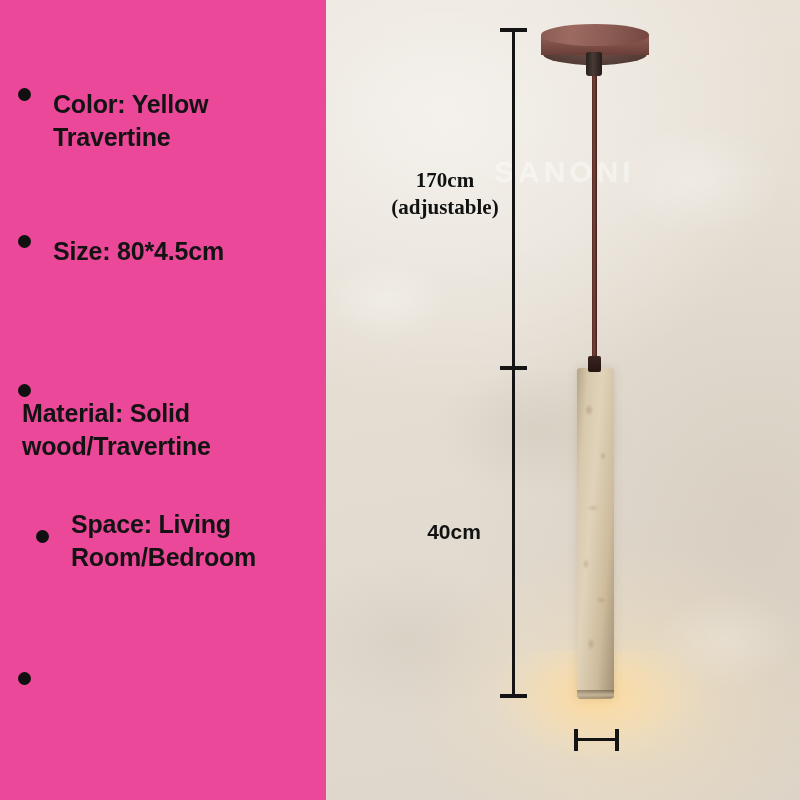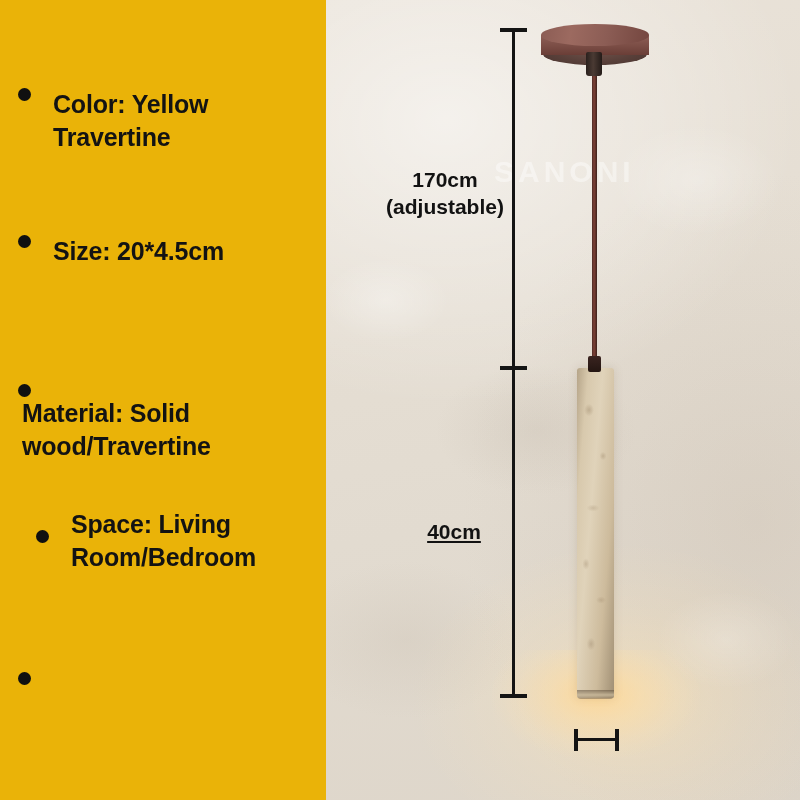--- a/index.html
+++ b/index.html
@@ -14,21 +14,21 @@
     overflow: hidden;
     font-family: "Liberation Sans", sans-serif;
     background: #ffffff;
   }
 
   
   #spec-panel {
     position: absolute;
     left: 0; top: 0;
     width: 326px; height: 800px;
-    background: #eab308;
+    background: #ec4899;
     z-index: 5;
   }
   .spec-item {
     position: absolute;
     left: 0;
     width: 326px;
     display: flex;
     align-items: flex-start;
   }
   .bullet {
@@ -224,42 +224,42 @@
   <div id="canopy-nipple"></div>
   <div id="cord"></div>
   <div id="cord-cap"></div>
   <div id="glow"></div>
   <div id="stone"></div>
   <div id="stone-rim"></div>
 
   <div class="dim-tick-h" style="left:500px; top:28px; width:27px;"></div>
   <div class="dim-line-v" style="left:512px; top:28px; height:342px;"></div>
   <div class="dim-tick-h" style="left:500px; top:366px; width:27px;"></div>
-  <div class="dim-label" style="left:384px; top:167px; width:122px;">170cm
+  <div class="dim-label" style="left:384px; top:167px; width:122px;font-family:Liberation Serif, serif;">170cm
 (adjustable)</div>
 
   <div class="dim-line-v" style="left:512px; top:370px; height:328px;"></div>
   <div class="dim-tick-h" style="left:500px; top:694px; width:27px;"></div>
-  <div class="dim-label" style="left:418px; top:519px; width:72px;text-decoration:underline;">40cm</div>
+  <div class="dim-label" style="left:418px; top:519px; width:72px;">40cm</div>
 
   <div class="dim-tick-v" style="left:574px; top:729px; height:22px;"></div>
   <div class="dim-line-h" style="left:574px; top:738px; width:45px;"></div>
   <div class="dim-tick-v" style="left:615px; top:729px; height:22px;"></div>
 
   <div id="spec-panel">
 
     <div class="spec-item" style="top:88px;">
       <span class="bullet"></span>
       <span class="spec-text">Color: Yellow
 Travertine</span>
     </div>
 
     <div class="spec-item" style="top:235px;">
       <span class="bullet"></span>
-      <span class="spec-text">Size: 20*4.5cm</span>
+      <span class="spec-text">Size: 80*4.5cm</span>
     </div>
 
     <div class="spec-item" style="top:362px;flex-direction:column;">
       <span class="bullet" style="margin-top:22px;"></span>
       <span class="spec-text">Material: Solid
 wood/Travertine</span>
     </div>
 
     <div class="spec-item" style="top:508px;margin-left:18px;">
       <span class="bullet" style="margin-top:22px;"></span>

